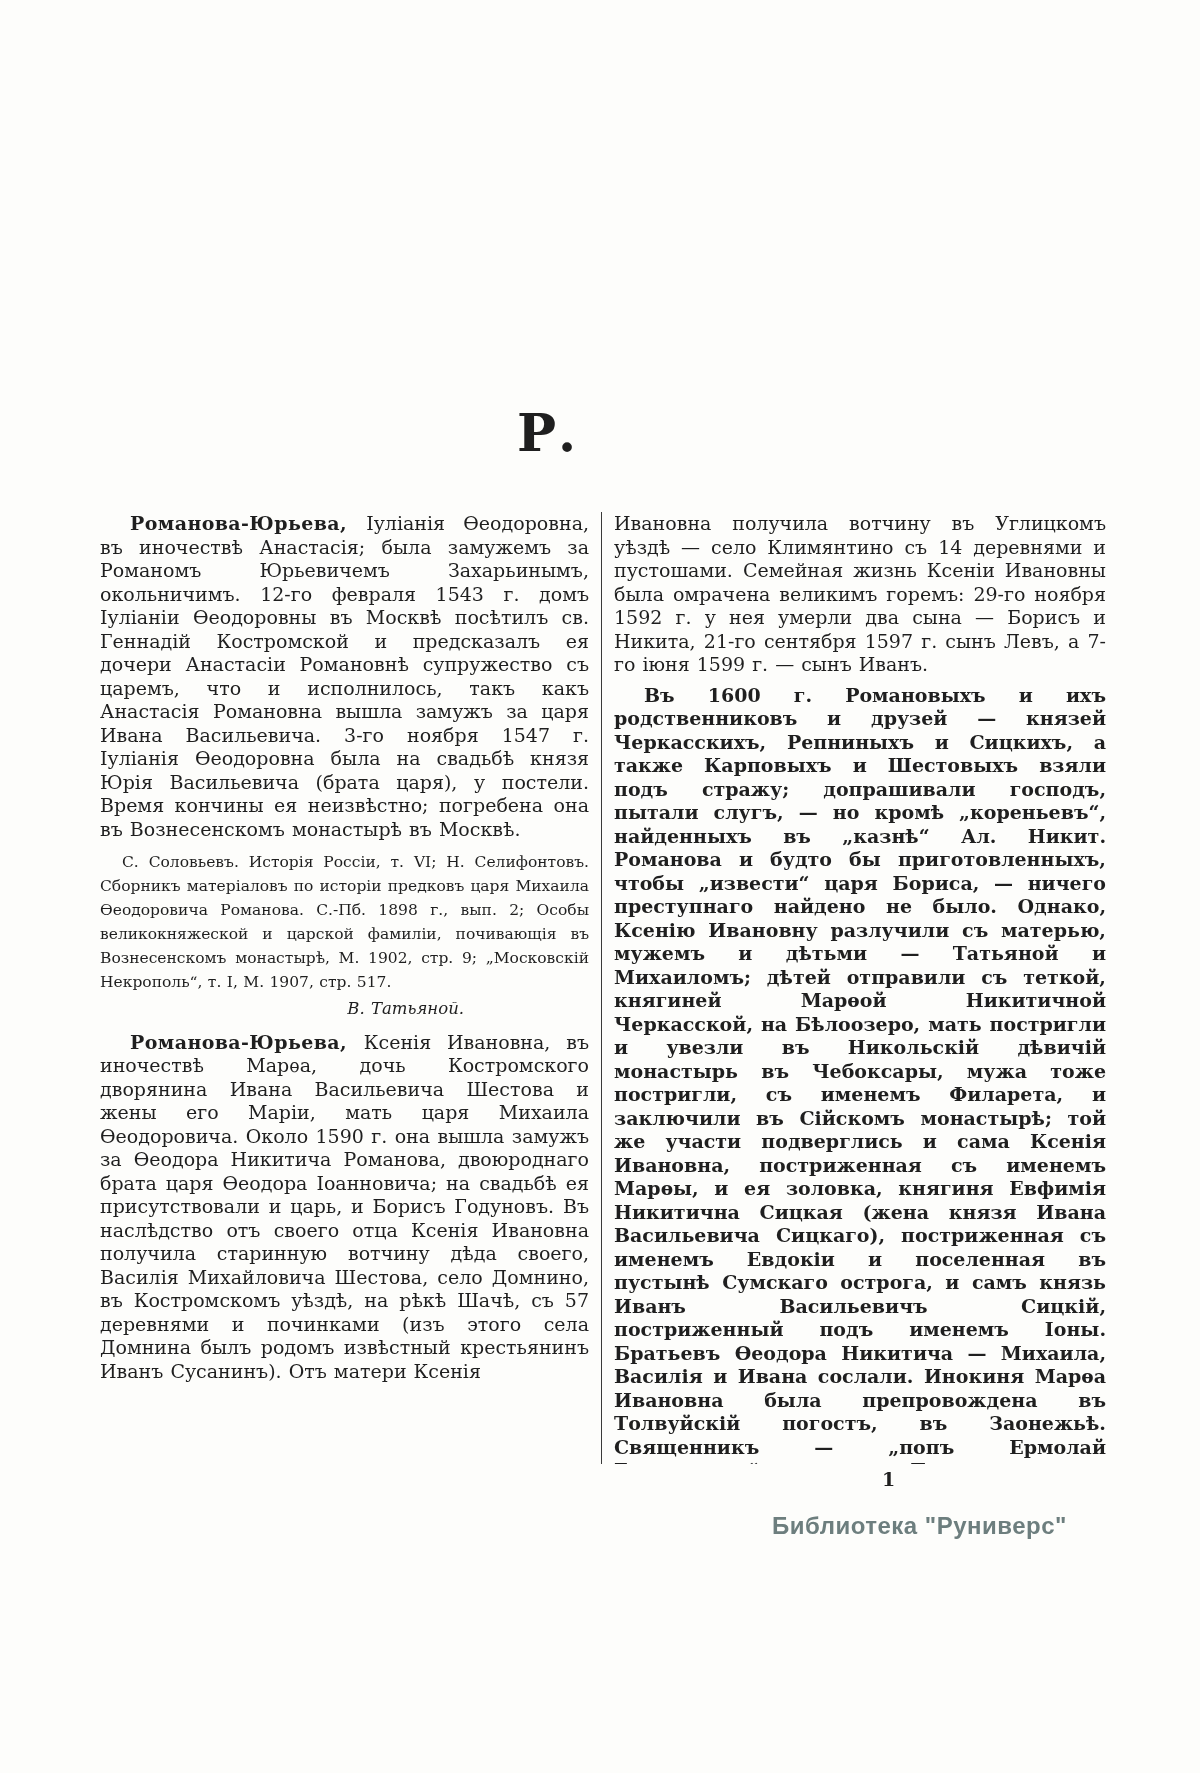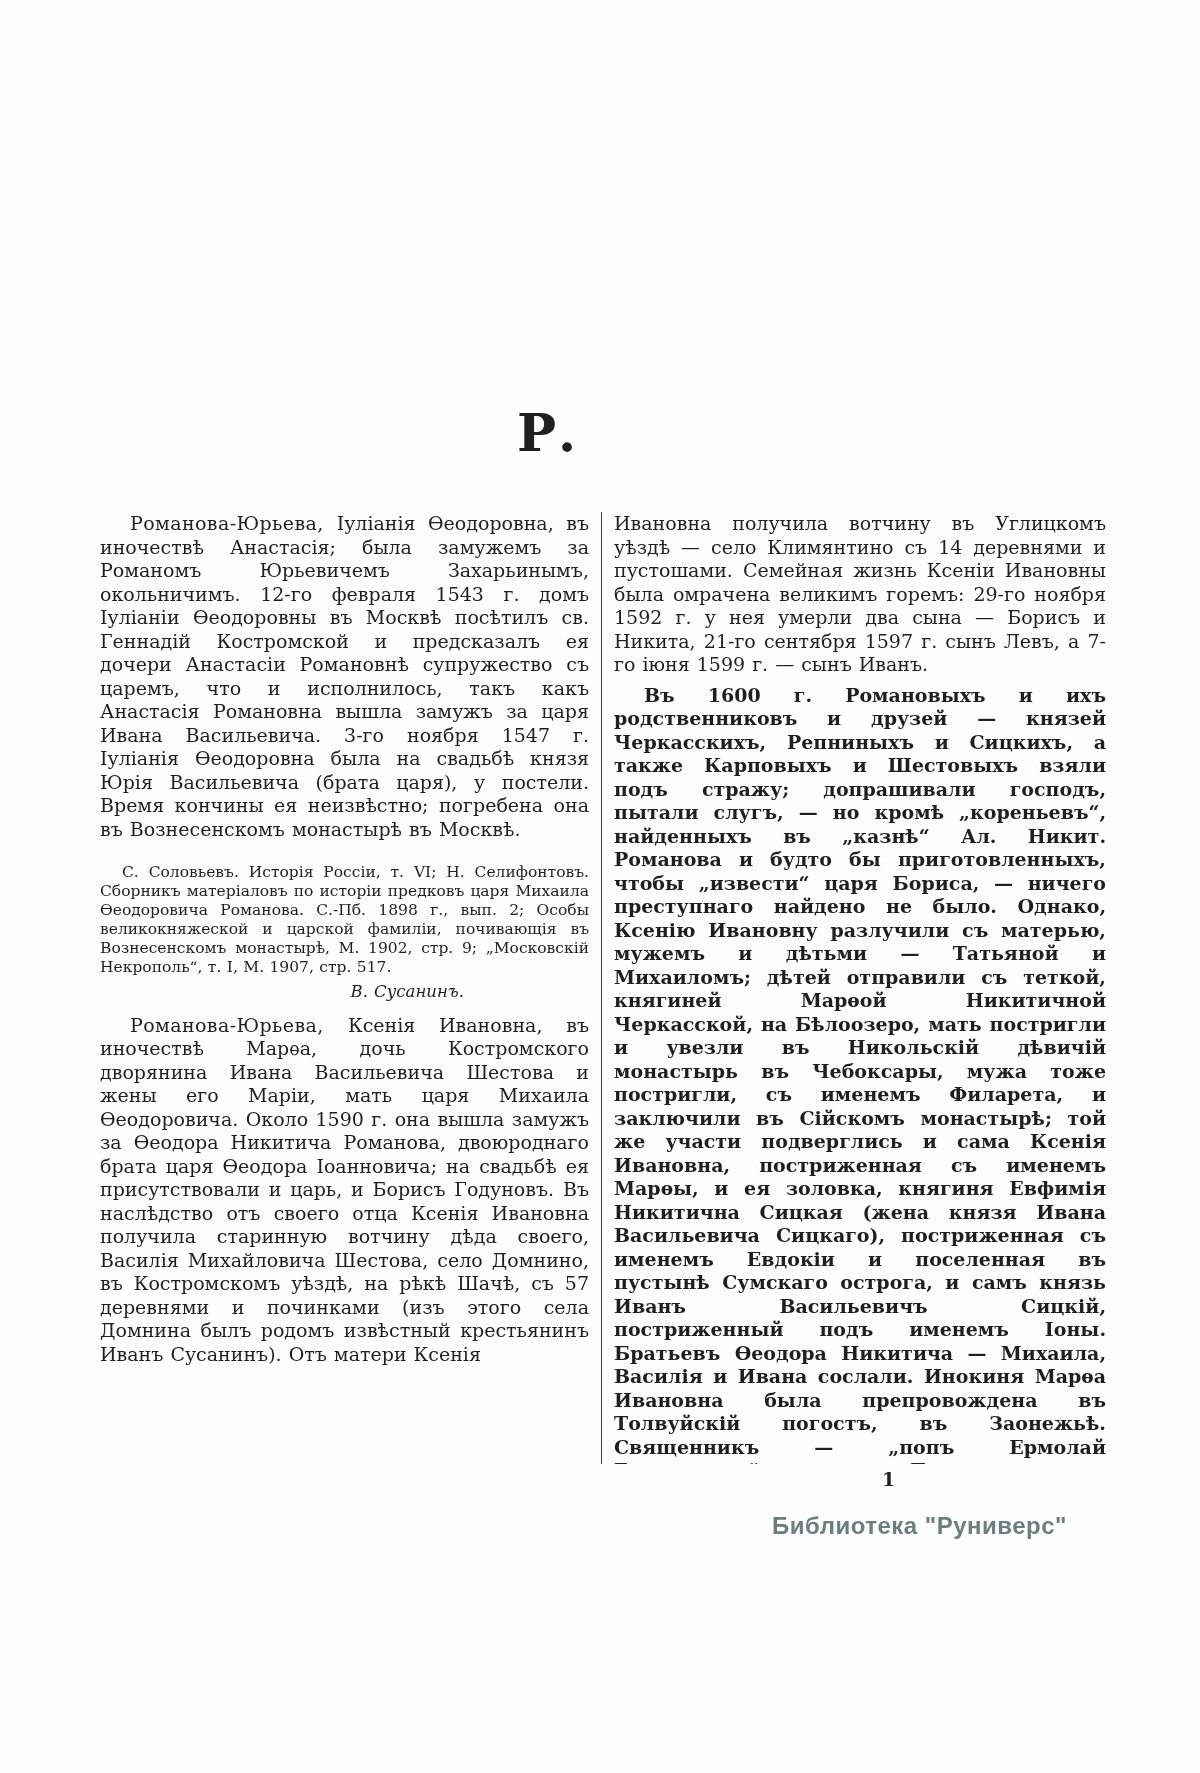--- a/index.html
+++ b/index.html
@@ -39,27 +39,27 @@
     font-size: 19px;
     line-height: 23.5px;
     text-align: justify;
     word-spacing: 1px;
   }
   .column.left  { flex: 0 0 489px; width: 489px; }
   .column.right { flex: 1; }
   .divider { width: 1px; background: #3a3a3a; }
   p.entry { text-indent: 30px; }
   p.entry + p.entry, p.signature + p.entry { margin-top: 10px; }
-  .headword { font-weight: normal; letter-spacing: 0.4px; margin-top: 33px; }
+  .headword { font-weight: bold; letter-spacing: 0.4px; margin-top: 33px; }
   .em { }
   p.bib {
     font-size: 15.5px;
-    line-height: 19px;
+    line-height: 24px;
     text-indent: 22px;
-    margin-top: 22px;
+    margin-top: 9px;
     word-spacing: 0.5px;
   }
   p.signature {
     font-size: 16.5px;
     font-style: italic;
     text-align: right;
     padding-right: 125px;
     margin-top: 3px;
     margin-bottom: 9px;
   }
@@ -90,21 +90,21 @@
 
   <div class="section-letter">Р.</div>
 
   <div class="columns">
 
     <div class="column left">
       <p class="entry"><span class="headword">Романова-Юрьева, </span><span class="em">Іуліанія Ѳеодоровна, </span><span>въ иночествѣ </span><span class="em">Анастасія; </span><span>была замужемъ за Романомъ Юрьевичемъ Захарьинымъ, окольничимъ. 12-го февраля 1543 г. домъ Іуліаніи Ѳеодоровны въ Москвѣ посѣтилъ св. Геннадій Костромской и предсказалъ ея дочери Анастасіи Романовнѣ супружество съ царемъ, что и исполнилось, такъ какъ Анастасія Романовна вышла замужъ за царя Ивана Васильевича. 3-го ноября 1547 г. Іуліанія Ѳеодоровна была на свадьбѣ князя Юрія Васильевича (брата царя), у постели. Время кончины ея неизвѣстно; погребена она въ Вознесенскомъ монастырѣ въ Москвѣ.</span></p>
 
       <p class="bib">С. Соловьевъ. Исторія Россіи, т. VI; Н. Селифонтовъ. Сборникъ матеріаловъ по исторіи предковъ царя Михаила Ѳеодоровича Романова. С.-Пб. 1898 г., вып. 2; Особы великокняжеской и царской фамиліи, почивающія въ Вознесенскомъ монастырѣ, М. 1902, стр. 9; „Московскій Некрополь“, т. I, М. 1907, стр. 517.</p>
 
-      <p class="signature">В. Сусанинъ.</p>
+      <p class="signature">В. Татьяной.</p>
 
       <p class="entry"><span class="headword">Романова-Юрьева, </span><span class="em">Ксенія Ивановна, </span><span>въ иночествѣ </span><span class="em">Марѳа, </span><span>дочь Костромского дворянина Ивана Васильевича Шестова и жены его Маріи, мать царя Михаила Ѳеодоровича. Около 1590 г. она вышла замужъ за Ѳеодора Никитича Романова, двоюроднаго брата царя Ѳеодора Іоанновича; на свадьбѣ ея присутствовали и царь, и Борисъ Годуновъ. Въ наслѣдство отъ своего отца Ксенія Ивановна получила старинную вотчину дѣда своего, Василія Михайловича Шестова, село Домнино, въ Костромскомъ уѣздѣ, на рѣкѣ Шачѣ, съ 57 деревнями и починками (изъ этого села Домнина былъ родомъ извѣстный крестьянинъ Иванъ Сусанинъ). Отъ матери Ксенія</span></p>
     </div>
 
     <div class="divider"></div>
 
     <div class="column right">
       <p class="cont">Ивановна получила вотчину въ Углицкомъ уѣздѣ — село Климянтино съ 14 деревнями и пустошами. Семейная жизнь Ксеніи Ивановны была омрачена великимъ горемъ: 29-го ноября 1592 г. у нея умерли два сына — Борисъ и Никита, 21-го сентября 1597 г. сынъ Левъ, а 7-го іюня 1599 г. — сынъ Иванъ.</p>
       <p class="para-indent">Въ 1600 г. Романовыхъ и ихъ родственниковъ и друзей — князей Черкасскихъ, Репниныхъ и Сицкихъ, а также Карповыхъ и Шестовыхъ взяли подъ стражу; допрашивали господъ, пытали слугъ, — но кромѣ „кореньевъ“, найденныхъ въ „казнѣ“ Ал. Никит. Романова и будто бы приготовленныхъ, чтобы „извести“ царя Бориса, — ничего преступнаго найдено не было. Однако, Ксенію Ивановну разлучили съ матерью, мужемъ и дѣтьми — Татьяной и Михаиломъ; дѣтей отправили съ теткой, княгиней Марѳой Никитичной Черкасской, на Бѣлоозеро, мать постригли и увезли въ Никольскій дѣвичій монастырь въ Чебоксары, мужа тоже постригли, съ именемъ Филарета, и заключили въ Сійскомъ монастырѣ; той же участи подверглись и сама Ксенія Ивановна, постриженная съ именемъ Марѳы, и ея золовка, княгиня Евфимія Никитична Сицкая (жена князя Ивана Васильевича Сицкаго), постриженная съ именемъ Евдокіи и поселенная въ пустынѣ Сумскаго острога, и самъ князь Иванъ Васильевичъ Сицкій, постриженный подъ именемъ Іоны. Братьевъ Ѳеодора Никитича — Михаила, Василія и Ивана сослали. Инокиня Марѳа Ивановна была препровождена въ Толвуйскій погостъ, въ Заонежьѣ. Священникъ — „попъ Ермолай Герасимовъ“ и жители Толвуя радушно отнеслись къ ссыльной боярынѣ-инокинѣ:</p>
     </div>

